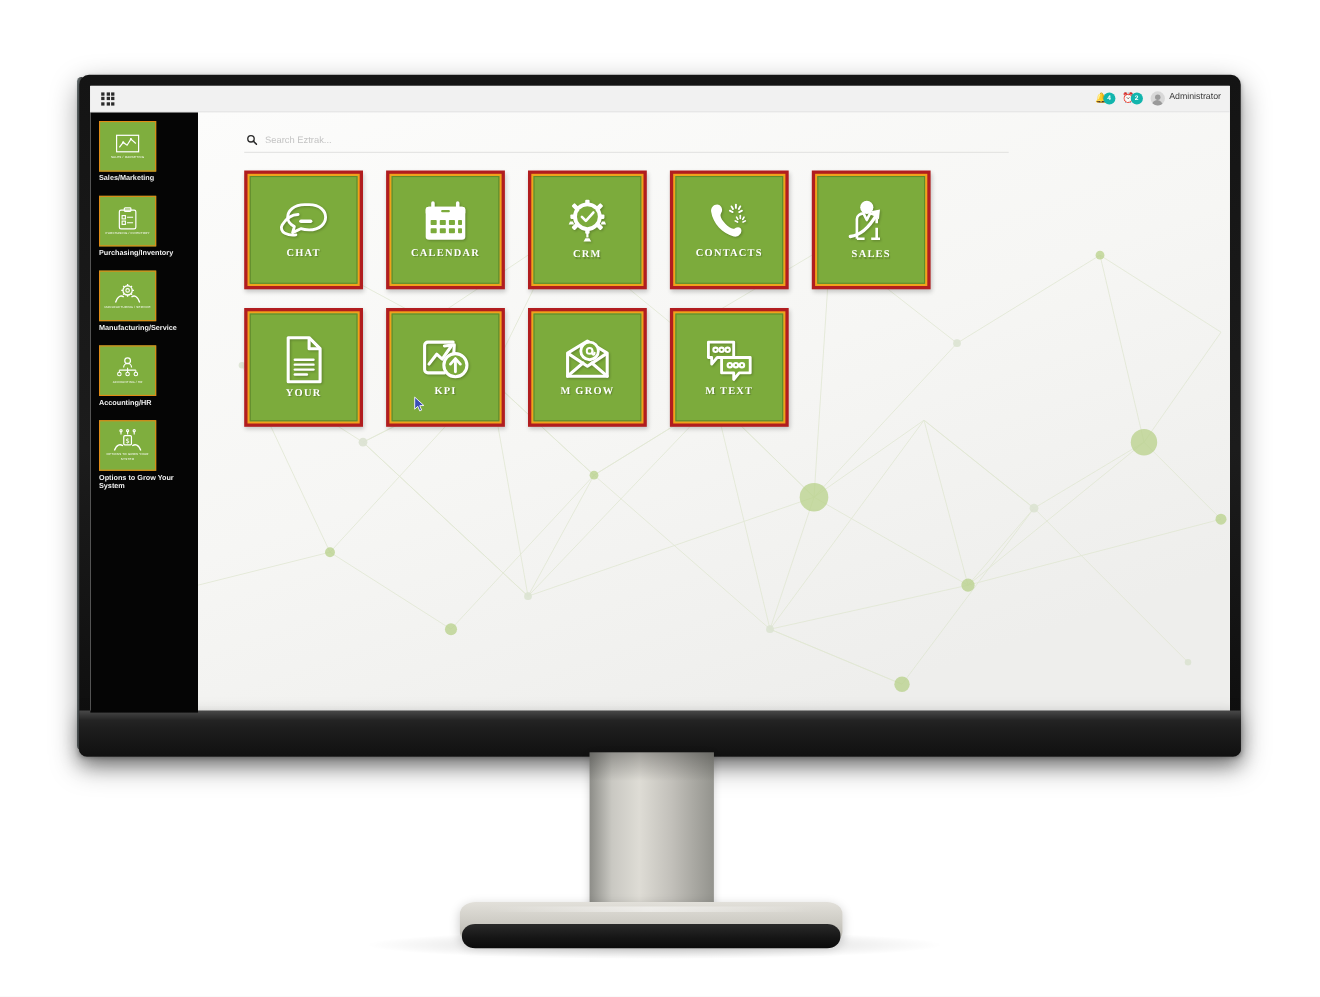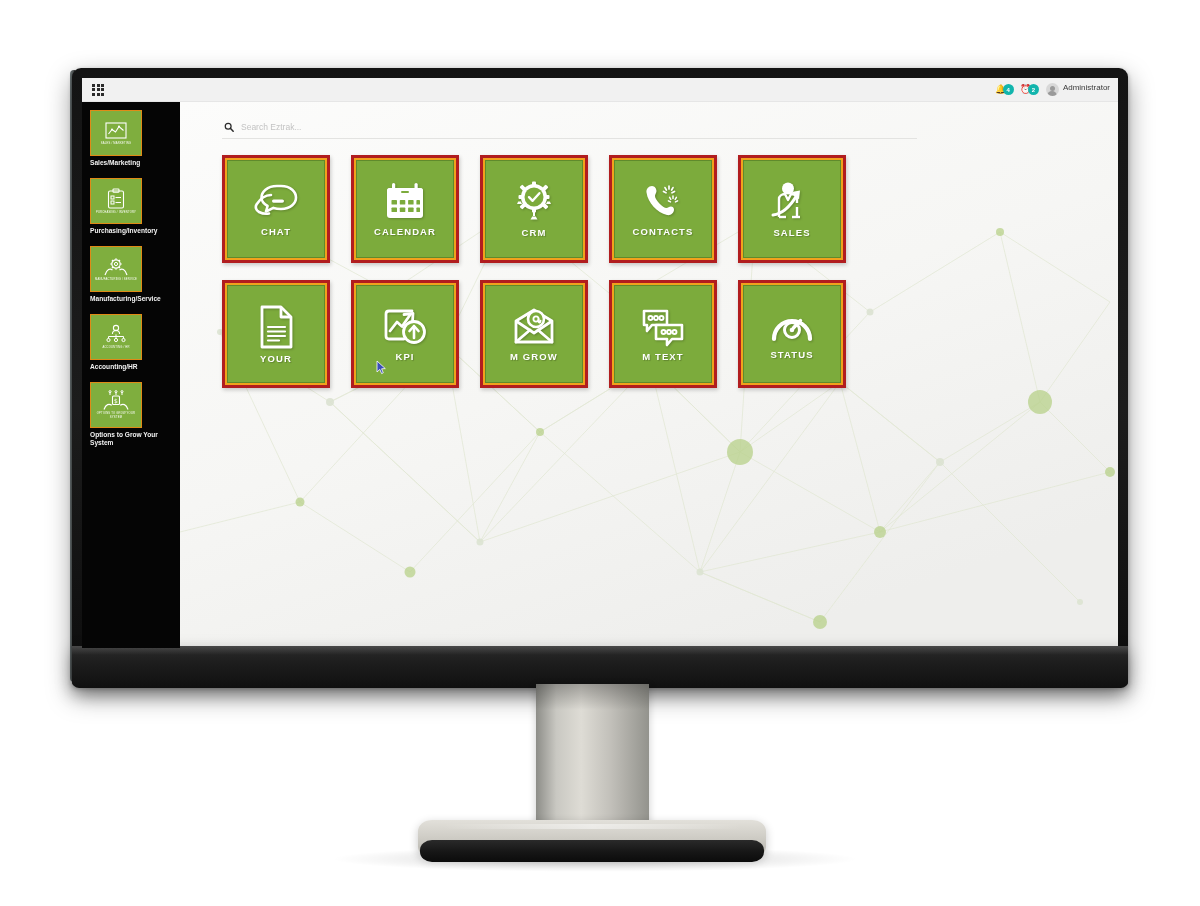--- a/index.html
+++ b/index.html
@@ -247,20 +247,21 @@
     display: grid;
     grid-template-columns: repeat(5, 108px);
     gap: 17px 21px;
   }
   .tile {
     width: 108px; height: 108px;
     background: #b11d1f;
     padding: 3px;
     cursor: pointer;
     box-shadow: 1px 2px 4px rgba(0,0,0,.20);
+    font-family: Liberation Serif, serif;
   }
   .tile-mid {
     width: 100%; height: 100%;
     background: #f0a21c;
     padding: 2px;
   }
   .tile-inner {
     width: 100%; height: 100%;
     background: #7cab3c;
     border: 1.5px solid #5f8a2c;
@@ -658,33 +659,20 @@
                         <circle cx="23.5" cy="25" r="2"></circle>
                         <circle cx="29" cy="25" r="2"></circle>
                         <circle cx="34.5" cy="25" r="2"></circle>
                       </g>
                     </svg>
                     <span class="tile-label">M TEXT</span>
                   </div>
                     </div>
                 </div>
 
-                <div class="tile">
-                  <div class="tile-mid">
-                      <div class="tile-inner">
-                    <svg class="tile-icon" width="46" height="36" viewBox="0 0 46 36">
-                      <path d="M5,30 A18,18 0 1 1 41,30" fill="none" stroke="#fff" stroke-width="4.2" stroke-linecap="round"></path>
-                      <circle cx="23" cy="21" r="7.5" fill="none" stroke="#fff" stroke-width="3"></circle>
-                      <circle cx="23" cy="21" r="2.3" fill="#fff"></circle>
-                      <path d="M24.4,19 L31.5,11.5" stroke="#fff" stroke-width="3.4" stroke-linecap="round"></path>
-                    </svg>
-                    <span class="tile-label">STATUS</span>
-                  </div>
-                    </div>
-                </div>
 
               </div>
             </div>
 
             <svg id="mouse-cursor" width="11" height="15" viewBox="0 0 11 15">
               <path d="M1,1 L1,12 L3.8,9.4 L5.6,13.6 L7.3,12.8 L5.6,8.8 L9.3,8.6 Z" fill="#3b4fb8" stroke="#ffffff" stroke-width="0.8"></path>
             </svg>
           </main>
 
         </div>

